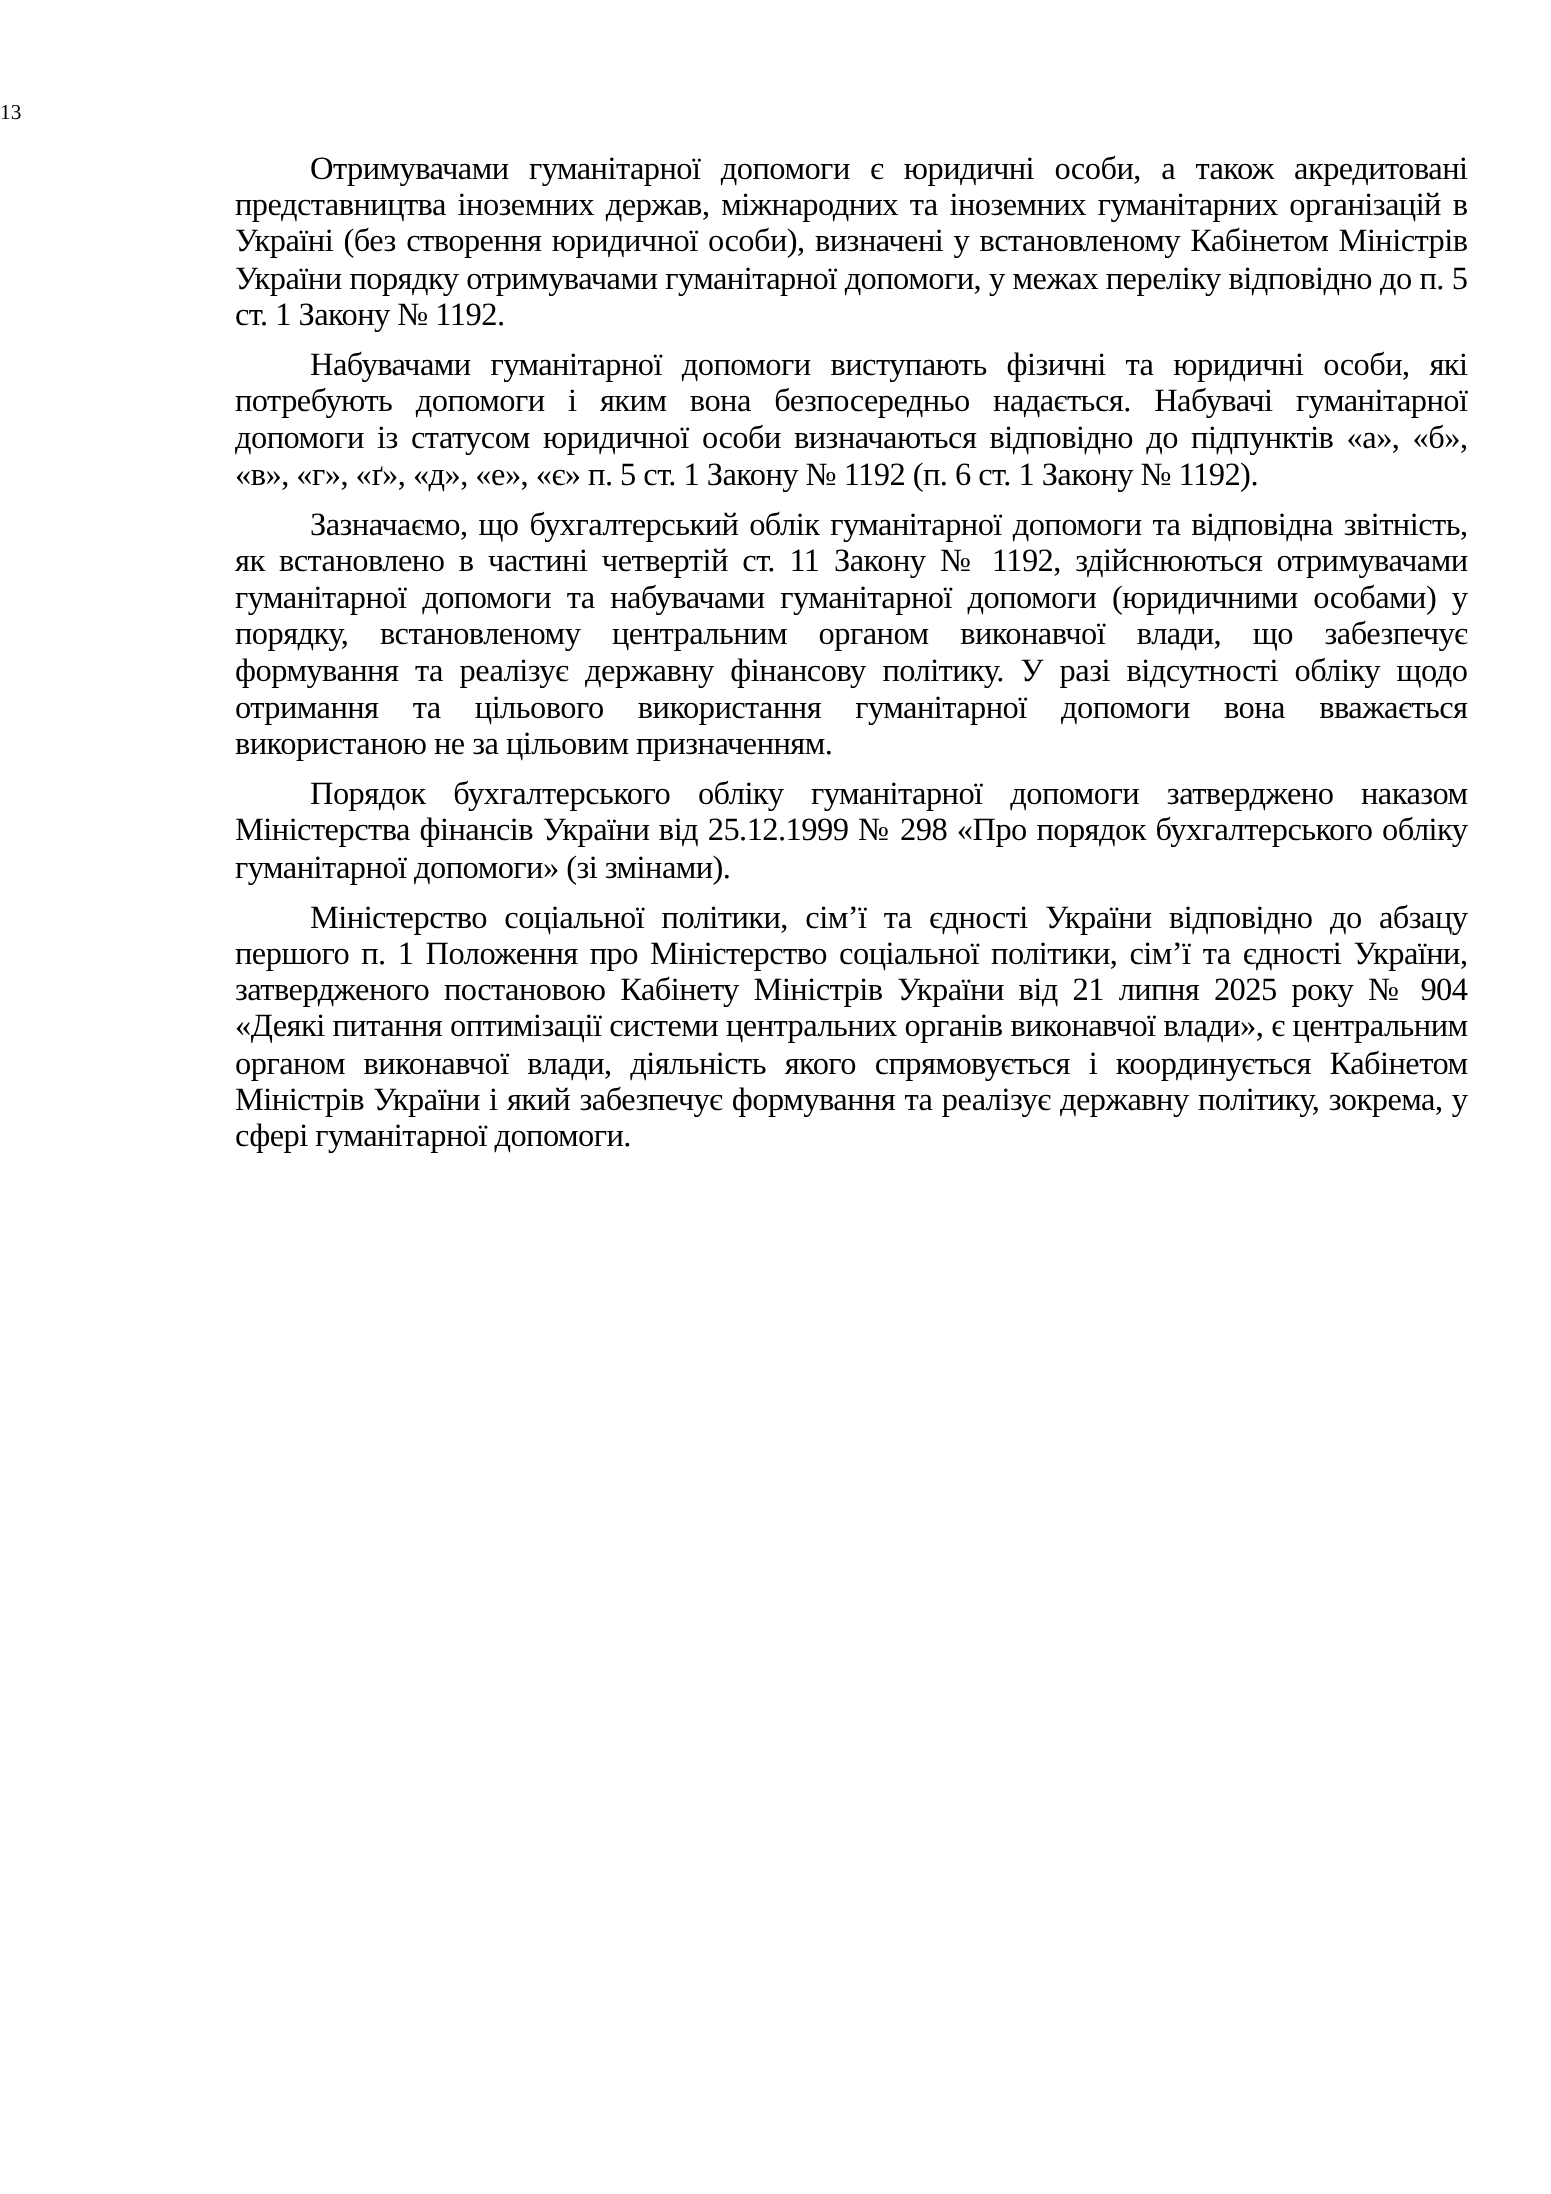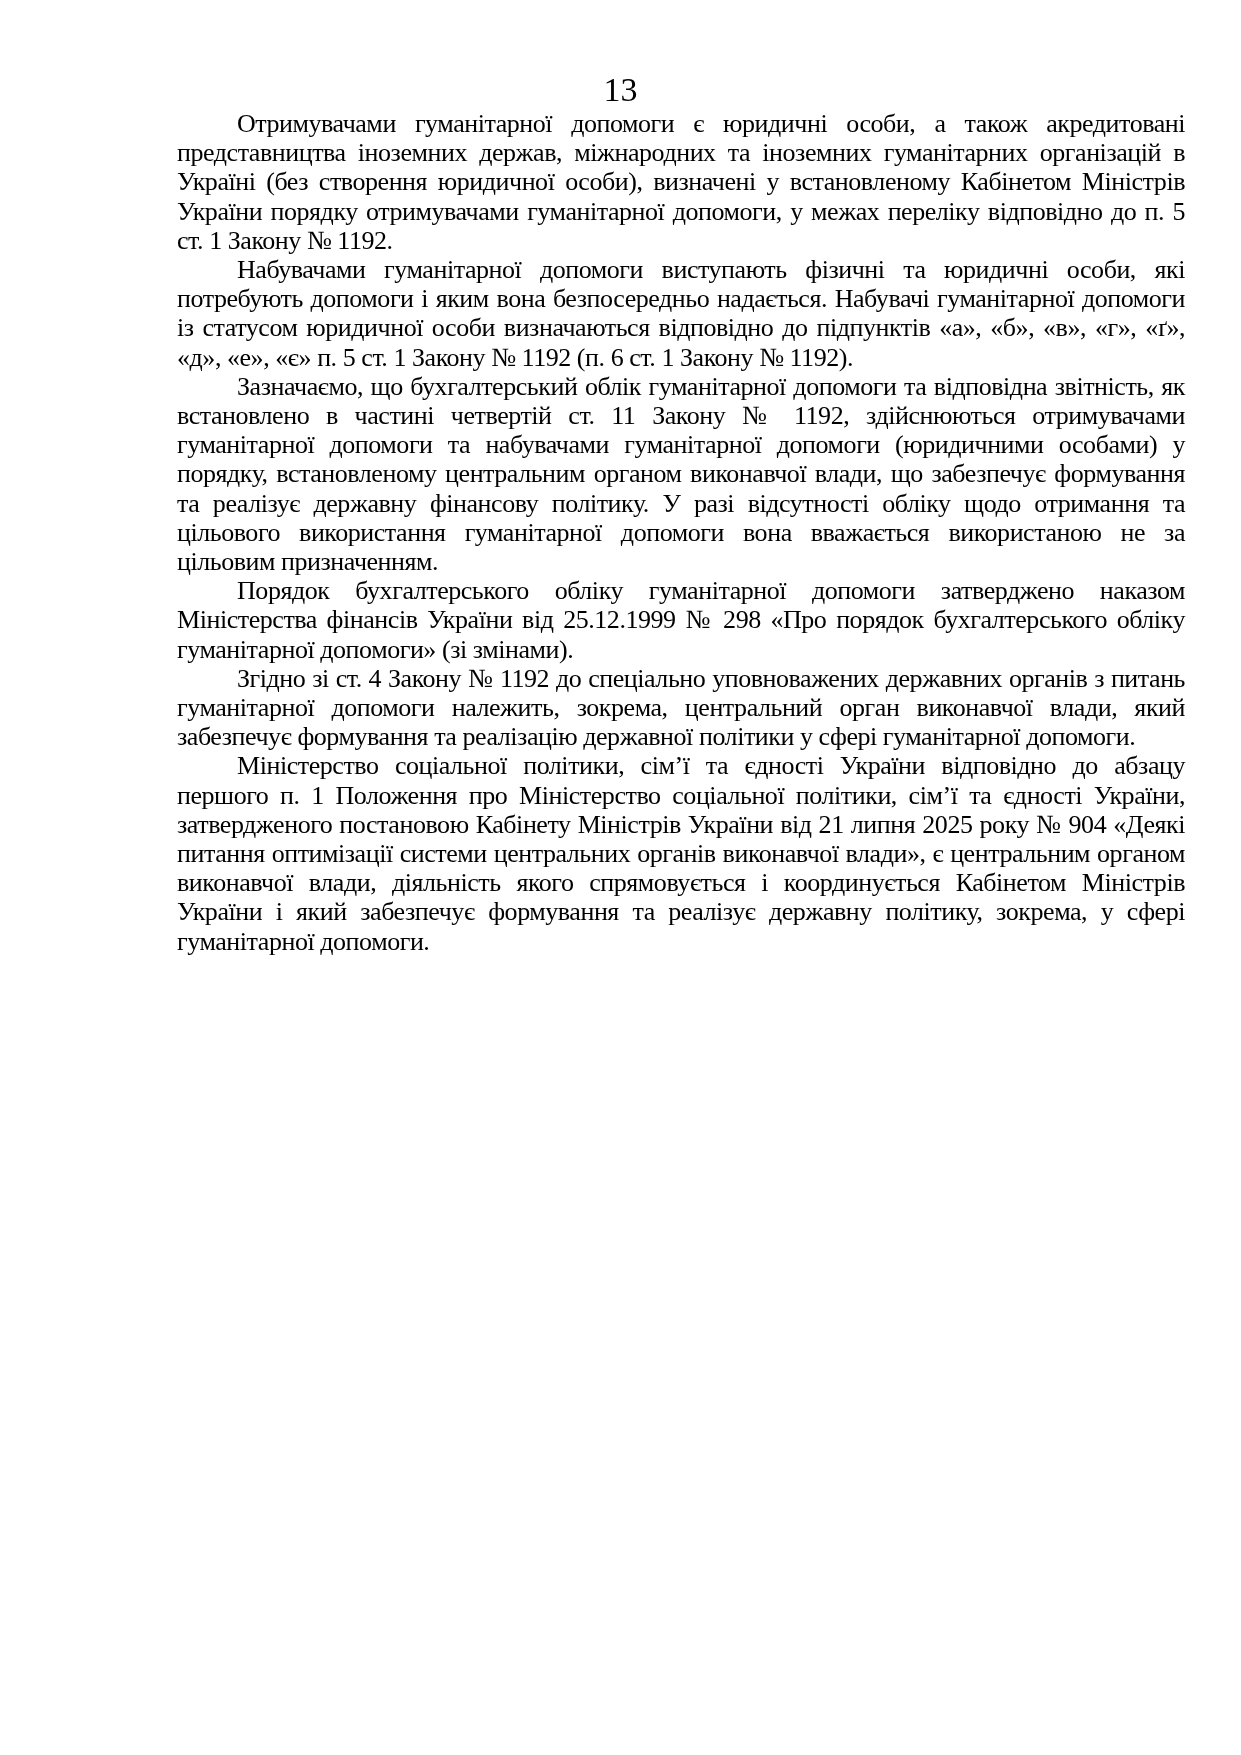--- a/index.html
+++ b/index.html
@@ -13,46 +13,45 @@
       position: relative;
       overflow: hidden;
       color: #000000;
       font-family: "Liberation Serif", "DejaVu Serif", serif;
     }
     .page-number {
       position: absolute;
       top: 75px;
       left: 0;
       width: 1241px;
-      text-align: center;
-      font-size: 34px;
+      text-align: left;
+      font-size: 17px;
       line-height: 30px;
     }
     .content {
       position: absolute;
       top: 109px;
       left: 177px;
       width: 1008px;
     }
     .paragraph {
-      margin: 0;
+      margin: 11px;
       font-size: 26px;
       line-height: 29.2px;
       text-align: justify;
       text-indent: 60px;
       letter-spacing: -0.45px;
       word-spacing: 0px;
       hyphens: none;
     }
   </style>
 </head>
 <body>
 
 <div class="page-number">13</div>
 
 <div class="content">
   <p class="paragraph">Отримувачами гуманітарної допомоги є юридичні особи, а також акредитовані представництва іноземних держав, міжнародних та іноземних гуманітарних організацій в Україні (без створення юридичної особи), визначені у встановленому Кабінетом Міністрів України порядку отримувачами гуманітарної допомоги, у межах переліку відповідно до п. 5 ст. 1 Закону № 1192.</p>
   <p class="paragraph">Набувачами гуманітарної допомоги виступають фізичні та юридичні особи, які потребують допомоги і яким вона безпосередньо надається. Набувачі гуманітарної допомоги із статусом юридичної особи визначаються відповідно до підпунктів «а», «б», «в», «г», «ґ», «д», «е», «є» п. 5 ст. 1 Закону № 1192 (п. 6 ст. 1 Закону № 1192).</p>
   <p class="paragraph">Зазначаємо, що бухгалтерський облік гуманітарної допомоги та відповідна звітність, як встановлено в частині четвертій ст. 11 Закону № 1192, здійснюються отримувачами гуманітарної допомоги та набувачами гуманітарної допомоги (юридичними особами) у порядку, встановленому центральним органом виконавчої влади, що забезпечує формування та реалізує державну фінансову політику. У разі відсутності обліку щодо отримання та цільового використання гуманітарної допомоги вона вважається використаною не за цільовим призначенням.</p>
   <p class="paragraph">Порядок бухгалтерського обліку гуманітарної допомоги затверджено наказом Міністерства фінансів України від 25.12.1999 № 298 «Про порядок бухгалтерського обліку гуманітарної допомоги» (зі змінами).</p>
-  <p class="paragraph">Згідно зі ст. 4 Закону № 1192 до спеціально уповноважених державних органів з питань гуманітарної допомоги належить, зокрема, центральний орган виконавчої влади, який забезпечує формування та реалізацію державної політики у сфері гуманітарної допомоги.</p>
   <p class="paragraph">Міністерство соціальної політики, сім’ї та єдності України відповідно до абзацу першого п. 1 Положення про Міністерство соціальної політики, сім’ї та єдності України, затвердженого постановою Кабінету Міністрів України від 21 липня 2025 року № 904 «Деякі питання оптимізації системи центральних органів виконавчої влади», є центральним органом виконавчої влади, діяльність якого спрямовується і координується Кабінетом Міністрів України і який забезпечує формування та реалізує державну політику, зокрема, у сфері гуманітарної допомоги.</p>
 </div>
 
 </body></html>

